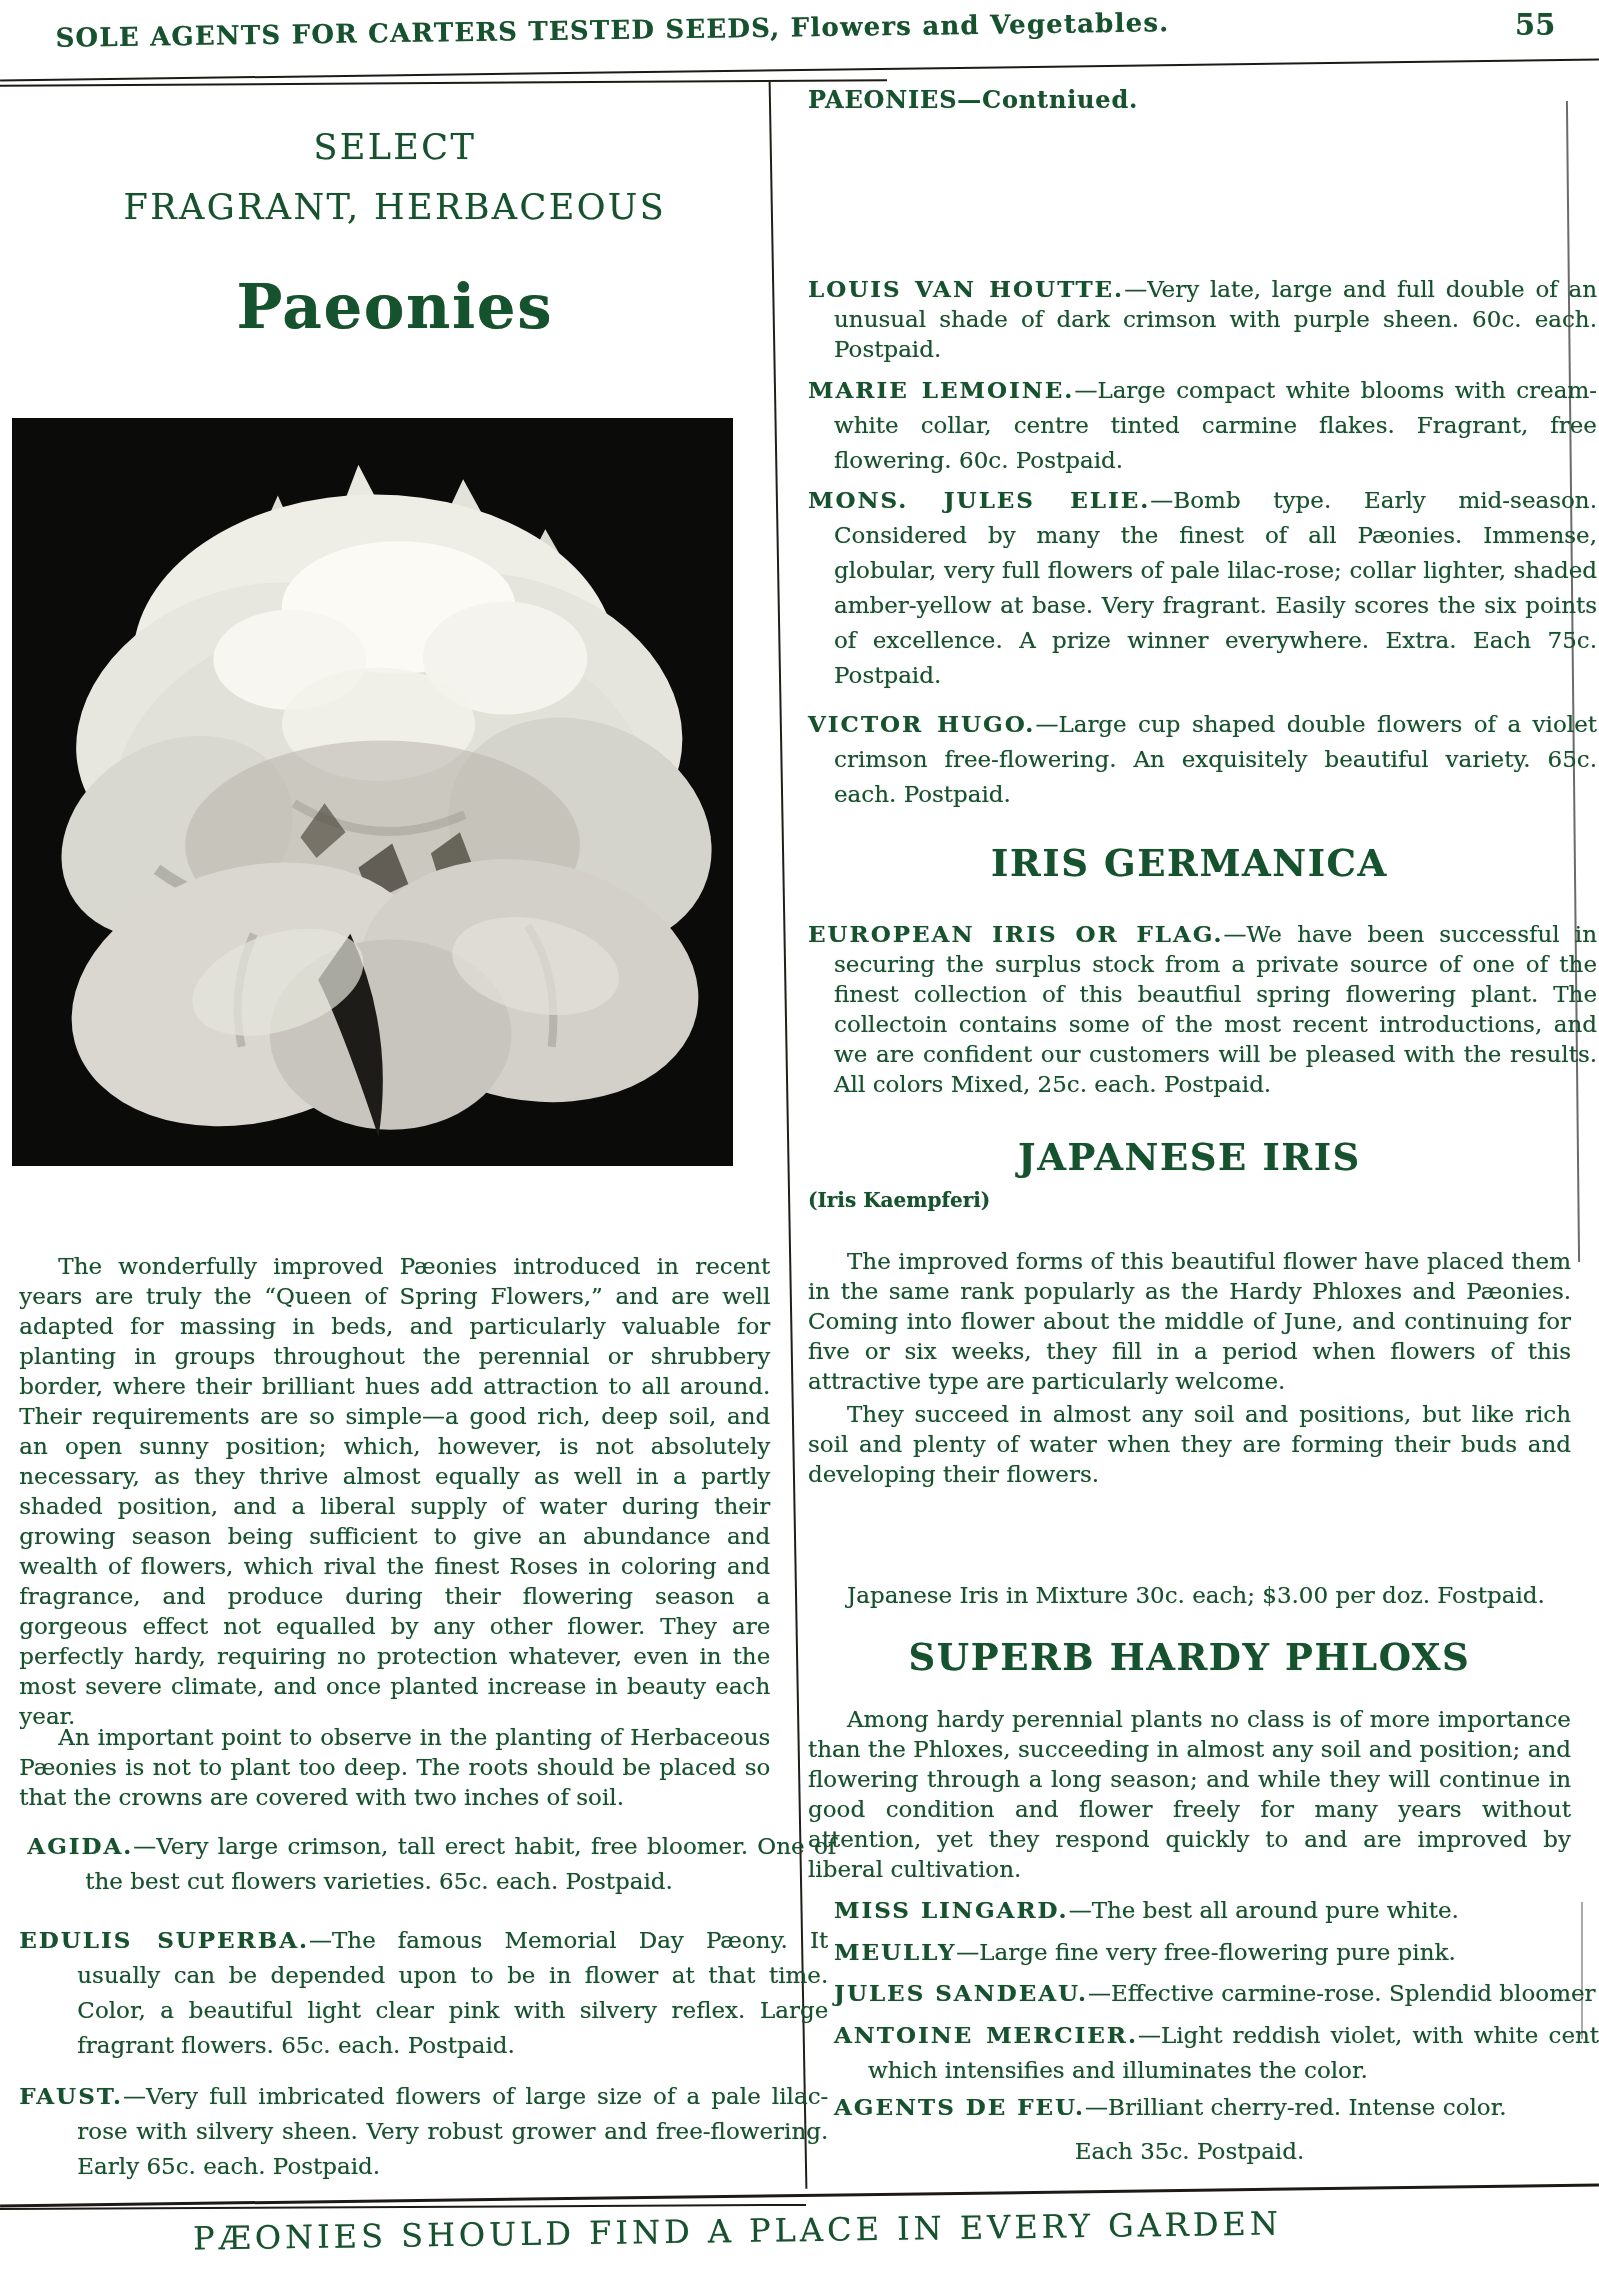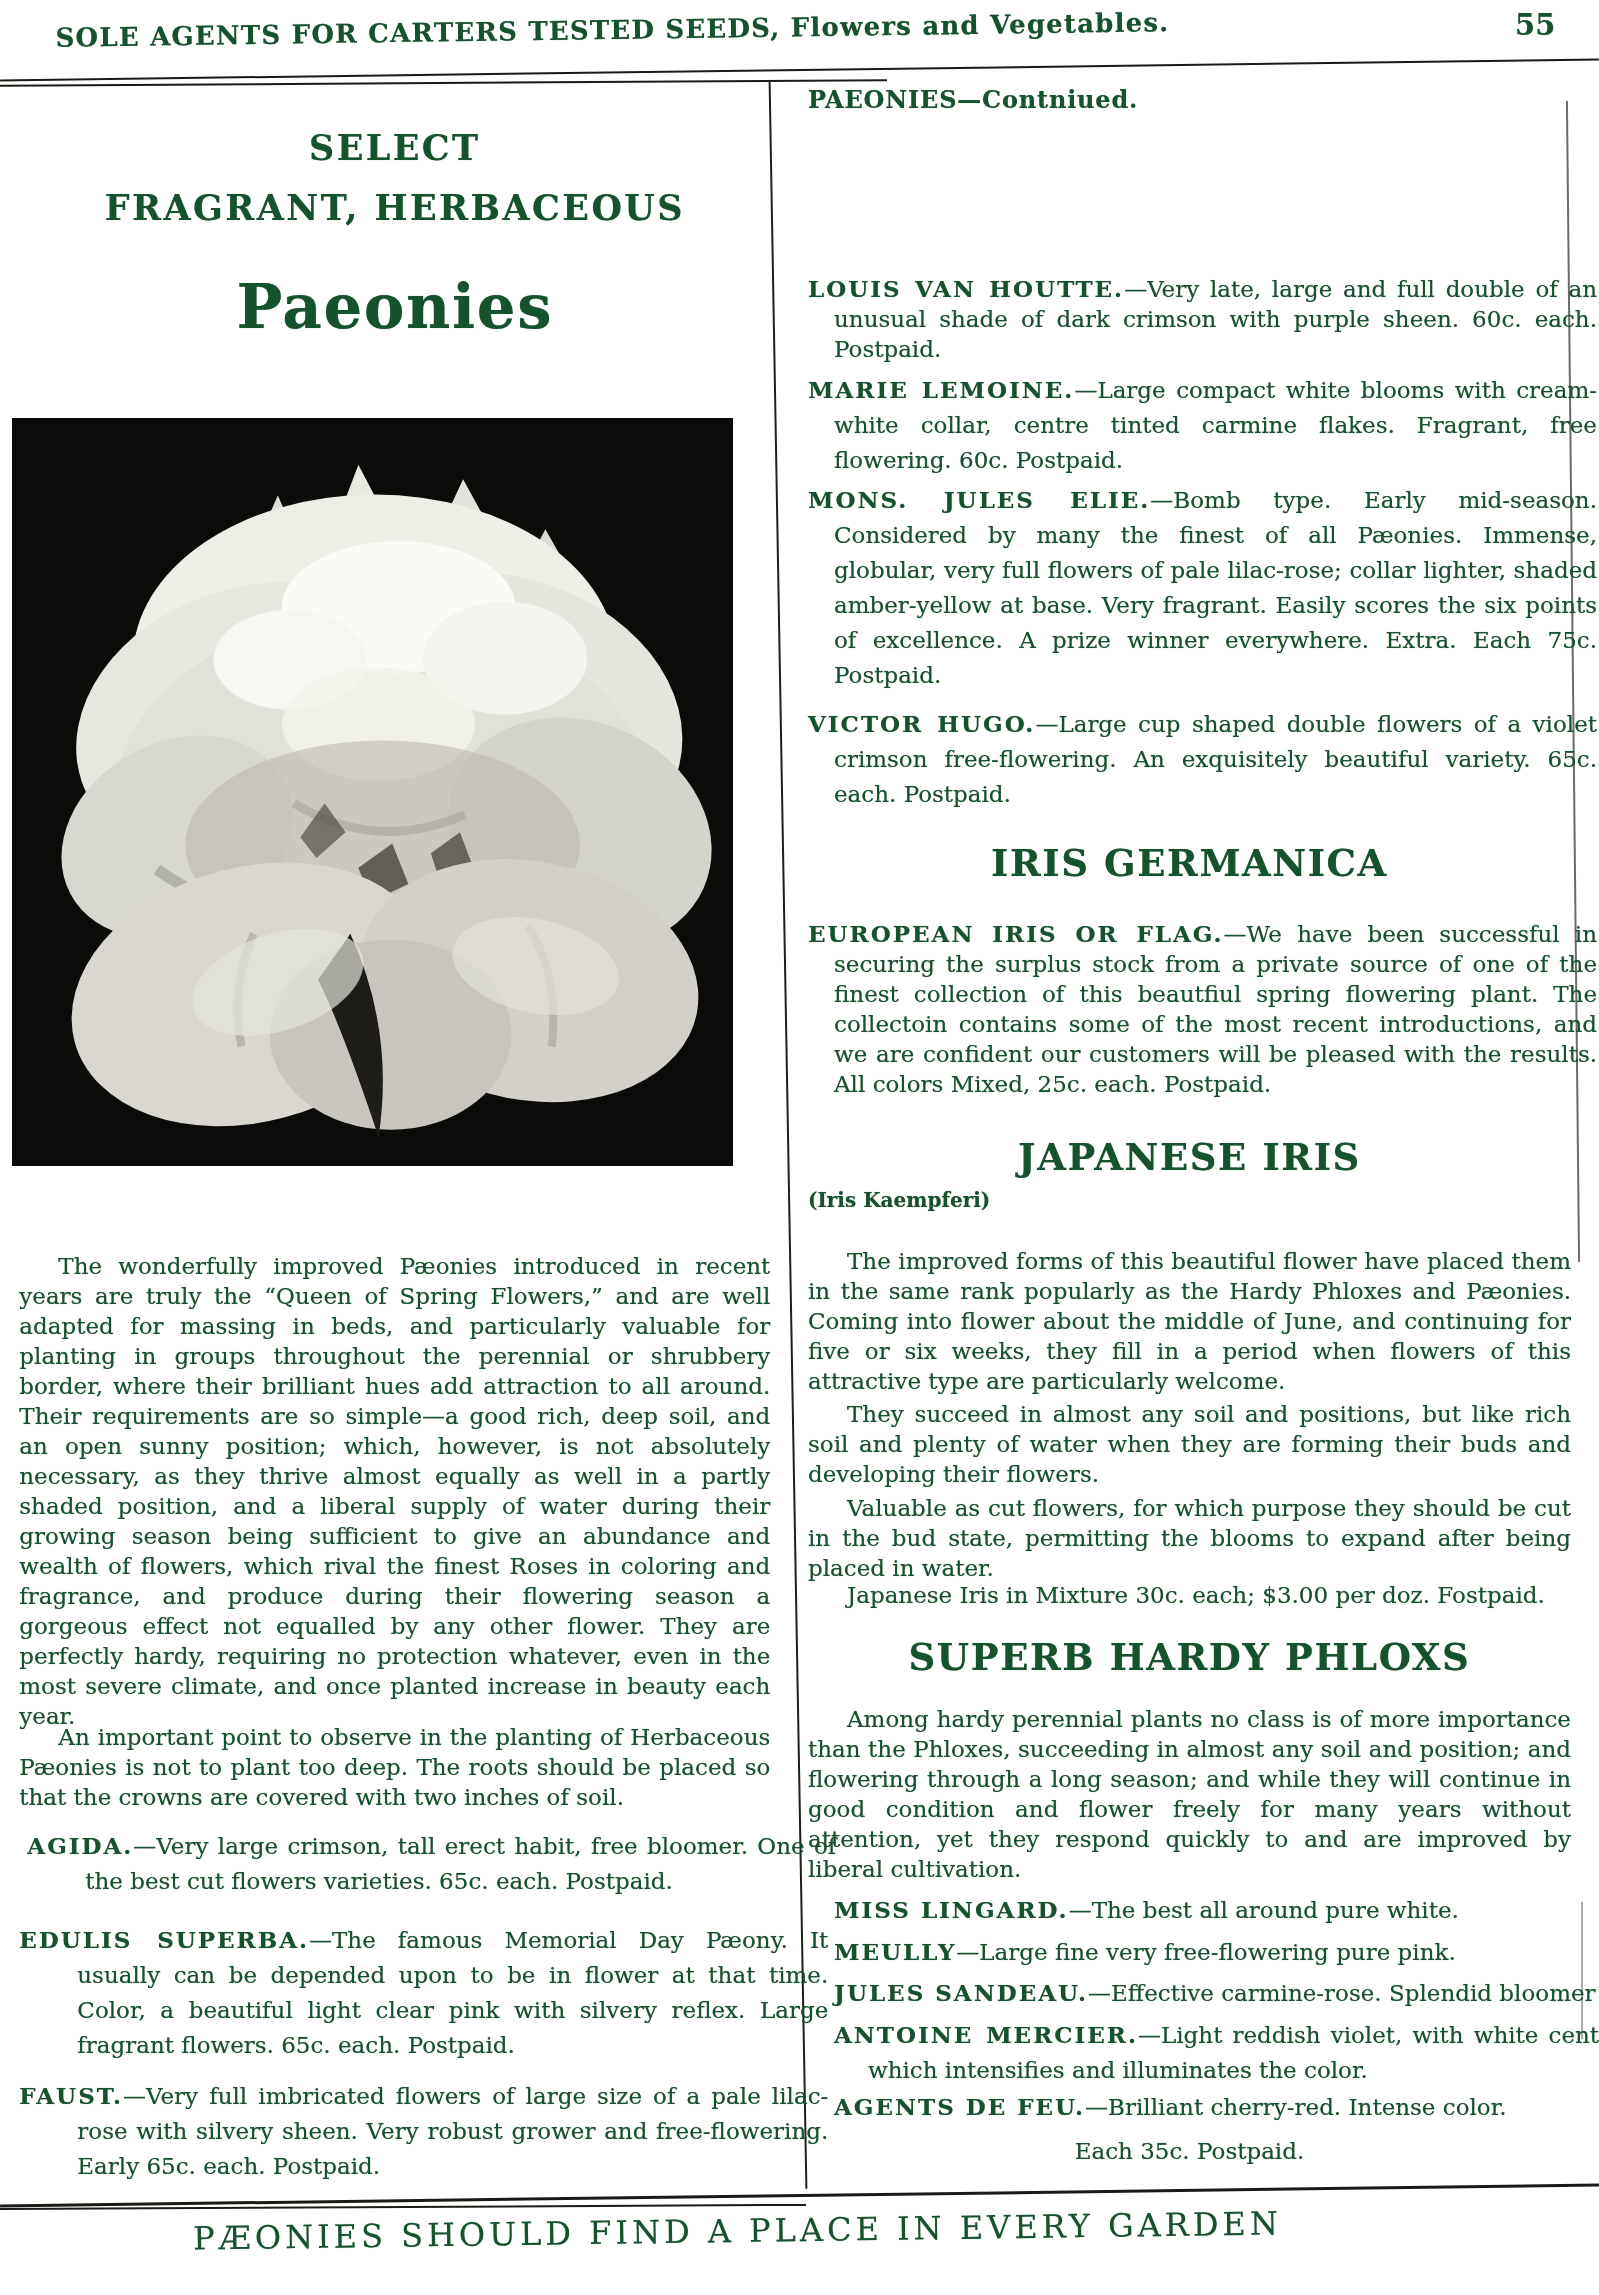--- a/index.html
+++ b/index.html
@@ -11,21 +11,21 @@
   .hdr{left:0;top:14.5px;width:1225px;text-align:center;font-size:26px;font-weight:bold;
        letter-spacing:1.2px;transform:rotate(-0.8deg);}
   .pageno{left:1515px;top:8px;font-size:29px;font-weight:bold;}
   .rule{background:#1d1a15;}
   .ftr{left:113px;top:2212px;width:1249px;text-align:center;font-size:32px;
        letter-spacing:4px;transform:rotate(-0.8deg);font-weight:500;}
   
   .lblock{left:19.3px;width:751px;}
   .rblock{left:808px;width:763px;}
   .center{text-align:center;}
-  .kicker{font-size:35px;font-weight:bold;letter-spacing:2.4px;}
+  .kicker{font-size:35px;font-weight:normal;letter-spacing:2.4px;}
   .bigtitle{font-size:61px;font-weight:bold;letter-spacing:1.6px;}
   .body{font-size:23px;line-height:29px;text-align:justify;}
   .indent{text-indent:39px;}
   .entry{font-size:23px;line-height:35px;text-align:justify;}
   .entry-l{padding-left:58px;text-indent:-58px;}
   .entry-r{padding-left:26px;text-indent:-26px;line-height:35px;}
   .tight{line-height:30px;}
   .vname{font-weight:bold;letter-spacing:2px;}
   .contlbl{font-size:24px;font-weight:bold;letter-spacing:0.8px;}
   .shead{font-size:37px;font-weight:bold;letter-spacing:1.6px;text-align:center;}
@@ -116,21 +116,20 @@
   <div class="abs rblock entry entry-r ink" style="top:482px;"><span class="vname">MONS. JULES ELIE.</span><span>—Bomb type. Early mid-season. Considered by many the finest of all Pæonies. Immense, globular, very full flowers of pale lilac-rose; collar lighter, shaded amber-yellow at base. Very fragrant. Easily scores the six points of excellence. A prize winner everywhere. Extra. Each 75c. Postpaid.</span></div>
   <div class="abs rblock entry entry-r ink" style="top:706px;"><span class="vname">VICTOR HUGO.</span><span>—Large cup shaped double flowers of a violet crimson free-flowering. An exquisitely beautiful variety. 65c. each. Postpaid.</span></div>
 
   <div class="abs rblock shead ink" style="top:841px;">IRIS GERMANICA</div>
   <div class="abs rblock entry entry-r tight ink" style="top:919px;"><span class="vname">EUROPEAN IRIS OR FLAG.</span><span>—We have been successful in securing the surplus stock from a private source of one of the finest collection of this beautfiul spring flowering plant. The collectoin contains some of the most recent introductions, and we are confident our customers will be pleased with the results. All colors Mixed, 25c. each. Postpaid.</span></div>
 
   <div class="abs rblock shead ink" style="top:1135px;">JAPANESE IRIS</div>
   <div class="abs rblock sub ink" style="top:1188px;">(Iris Kaempferi)</div>
   <div class="abs rblock body tight indent ink" style="top:1246px;">The improved forms of this beautiful flower have placed them in the same rank popularly as the Hardy Phloxes and Pæonies. Coming into flower about the middle of June, and continuing for five or six weeks, they fill in a period when flowers of this attractive type are particularly welcome.</div>
   <div class="abs rblock body tight indent ink" style="top:1399px;">They succeed in almost any soil and positions, but like rich soil and plenty of water when they are forming their buds and developing their flowers.</div>
-  <div class="abs rblock body tight indent ink" style="top:1493px;">Valuable as cut flowers, for which purpose they should be cut in the bud state, permitting the blooms to expand after being placed in water.</div>
   <div class="abs rblock body tight indent ink" style="top:1580px;">Japanese Iris in Mixture 30c. each; $3.00 per doz. Fostpaid.</div>
 
   <div class="abs rblock shead ink" style="top:1635px;">SUPERB HARDY PHLOXS</div>
   <div class="abs rblock body tight indent ink" style="top:1704px;">Among hardy perennial plants no class is of more importance than the Phloxes, succeeding in almost any soil and position; and flowering through a long season; and while they will continue in good condition and flower freely for many years without attention, yet they respond quickly to and are improved by liberal cultivation.</div>
 
   <div class="abs rblock entry entry-r phloxe ink" style="top:1892px;"><span class="vname">MISS LINGARD.</span><span>—The best all around pure white.</span></div>
   <div class="abs rblock entry entry-r phloxe ink" style="top:1934px;"><span class="vname">MEULLY</span><span>—Large fine very free-flowering pure pink.</span></div>
   <div class="abs rblock entry entry-r phloxe ink" style="top:1975px;"><span class="vname">JULES SANDEAU.</span><span>—Effective carmine-rose. Splendid bloomer</span></div>
   <div class="abs rblock entry entry-r phloxe ink" style="top:2017px;"><span class="vname">ANTOINE MERCIER.</span><span>—Light reddish violet, with white centre, which intensifies and illuminates the color.</span></div>
   <div class="abs rblock entry entry-r phloxe ink" style="top:2089px;"><span class="vname">AGENTS DE FEU.</span><span>—Brilliant cherry-red. Intense color.</span></div>

